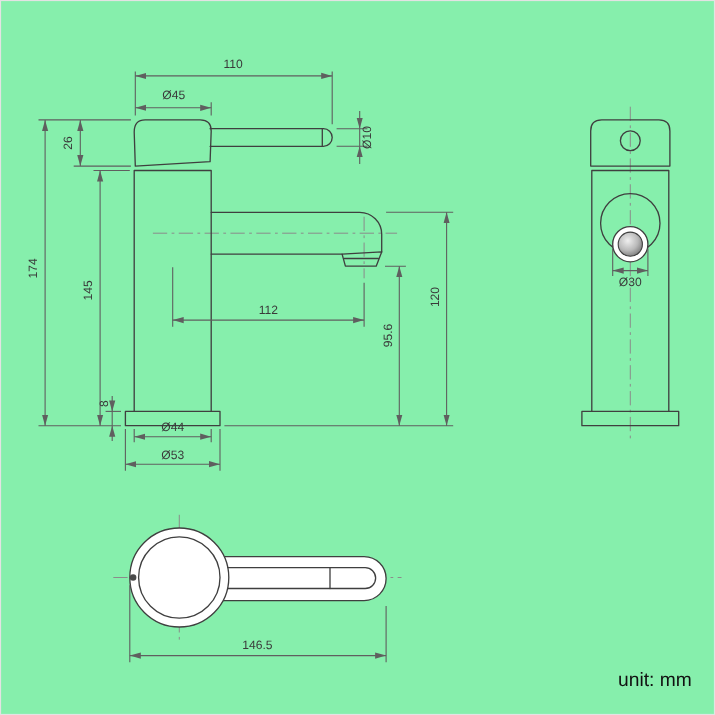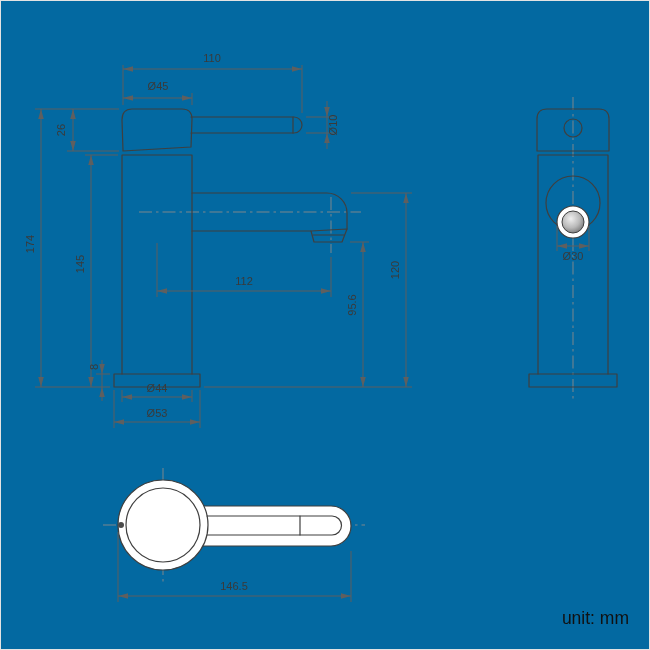--- a/index.html
+++ b/index.html
@@ -1,16 +1,16 @@
 <!DOCTYPE html>
 <html><head>
 <meta charset="utf-8">
 <style>
   html,body{margin:0;padding:0;background:#fff;}
-  .frame{position:relative;width:648px;height:648px;border:1px solid #e3e3e3;background:#0369a1;overflow:hidden;
+  .frame{position:relative;width:648px;height:648px;border:1px solid #e3e3e3;background:#86efac;overflow:hidden;
          font-family:"Liberation Sans",sans-serif;text-align:right;}
   svg{display:block;}
   .g{stroke:#3f3f3f;stroke-width:1.2;fill:none;stroke-linecap:round;stroke-linejoin:round;}
   .gf{stroke:#3f3f3f;stroke-width:1.2;fill:#fff;stroke-linejoin:round;}
   .d{stroke:#5f5f5f;stroke-width:1;fill:none;}
   .cl{stroke:#8b8b8b;stroke-width:.9;fill:none;stroke-dasharray:13 4 2.5 4;}
   .t{font:11px "Liberation Sans",sans-serif;fill:#3a3a3a;text-anchor:middle;}
   .unit{font:17.5px "Liberation Sans",sans-serif;fill:#111;text-anchor:end;}
 </style>
 </head>

